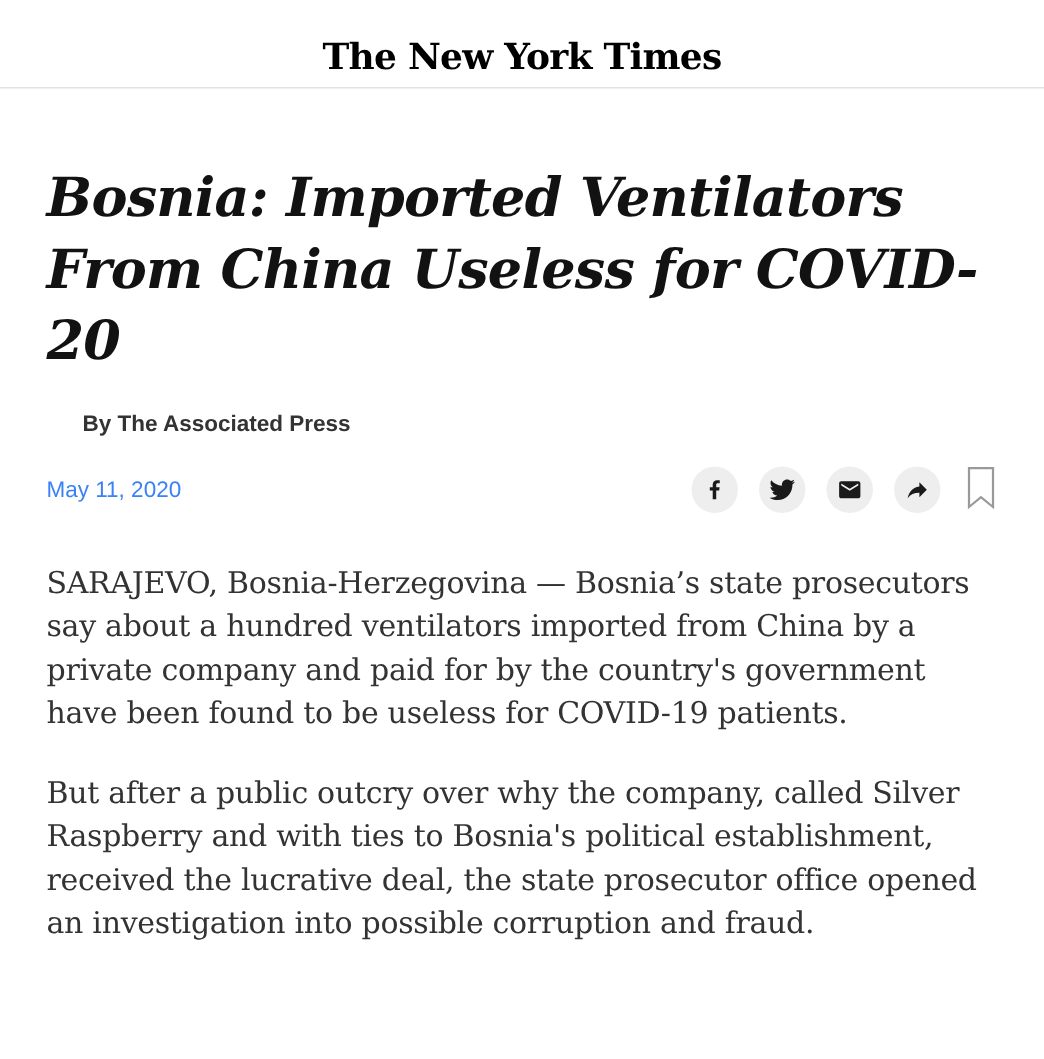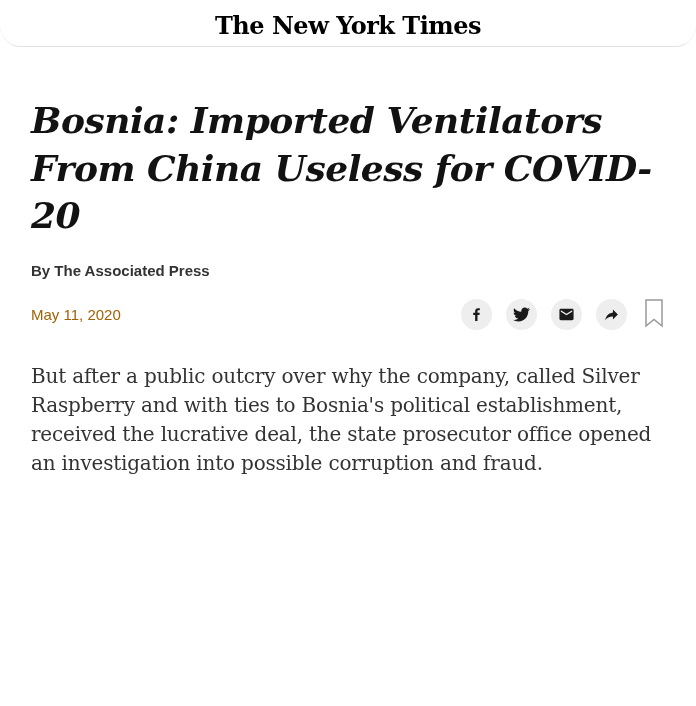--- a/index.html
+++ b/index.html
@@ -9,23 +9,22 @@
     height: 706px;
     background: #ffffff;
     font-family: "Liberation Sans", sans-serif;
     color: #333333;
     overflow: hidden;
   }
 
   
   header.masthead {
     text-align: center;
-    padding: 12px 0 6px;
+    padding: 24px 0 6px;
     border-bottom: 1px solid #e2e2e2;
-    border-radius: 21px;
   }
   .logo {
     display: inline-block;
     font-family: "DejaVu Serif", serif;
     font-weight: 700;
     font-size: 24px;
     line-height: 28px;
     color: #000000;
     letter-spacing: -0.5px;
     cursor: pointer;
@@ -45,31 +44,32 @@
     letter-spacing: -0.5px;
     color: #121212;
     margin: 50px 0 0 0;
   }
 
   .byline {
     margin-top: 22px;
     font-size: 15px;
     font-weight: 700;
     color: #333333;
+    margin-left: 24px;
   }
 
   .meta-row {
     margin-top: 19px;
     display: flex;
     justify-content: space-between;
     align-items: center;
   }
   .date {
     font-size: 15px;
-    color: #a16207;
+    color: #3b82f6;
   }
 
   .share-tools {
     display: flex;
     align-items: center;
     gap: 14px;
   }
   .icon-circle {
     width: 31px;
     height: 31px;
@@ -161,16 +161,17 @@
           <svg width="22" height="30" viewBox="0 0 22 30" fill="none" aria-hidden="true">
             <path d="M3 2 H19 V28 L11 21.5 L3 28 Z" stroke="#999999" stroke-width="1.5" fill="#ffffff"></path>
           </svg>
         </span>
       </button>
 
     </div>
   </div>
 
   <article class="body-text">
+    <p>SARAJEVO, Bosnia-Herzegovina — Bosnia’s state prosecutors say about a hundred ventilators imported from China by a private company and paid for by the country's government have been found to be useless for COVID-19 patients.</p>
     <p>But after a public outcry over why the company, called Silver Raspberry and with ties to Bosnia's political establishment, received the lucrative deal, the state prosecutor office opened an investigation into possible corruption and fraud.</p>
   </article>
 
 </main>
 
 </body></html>

